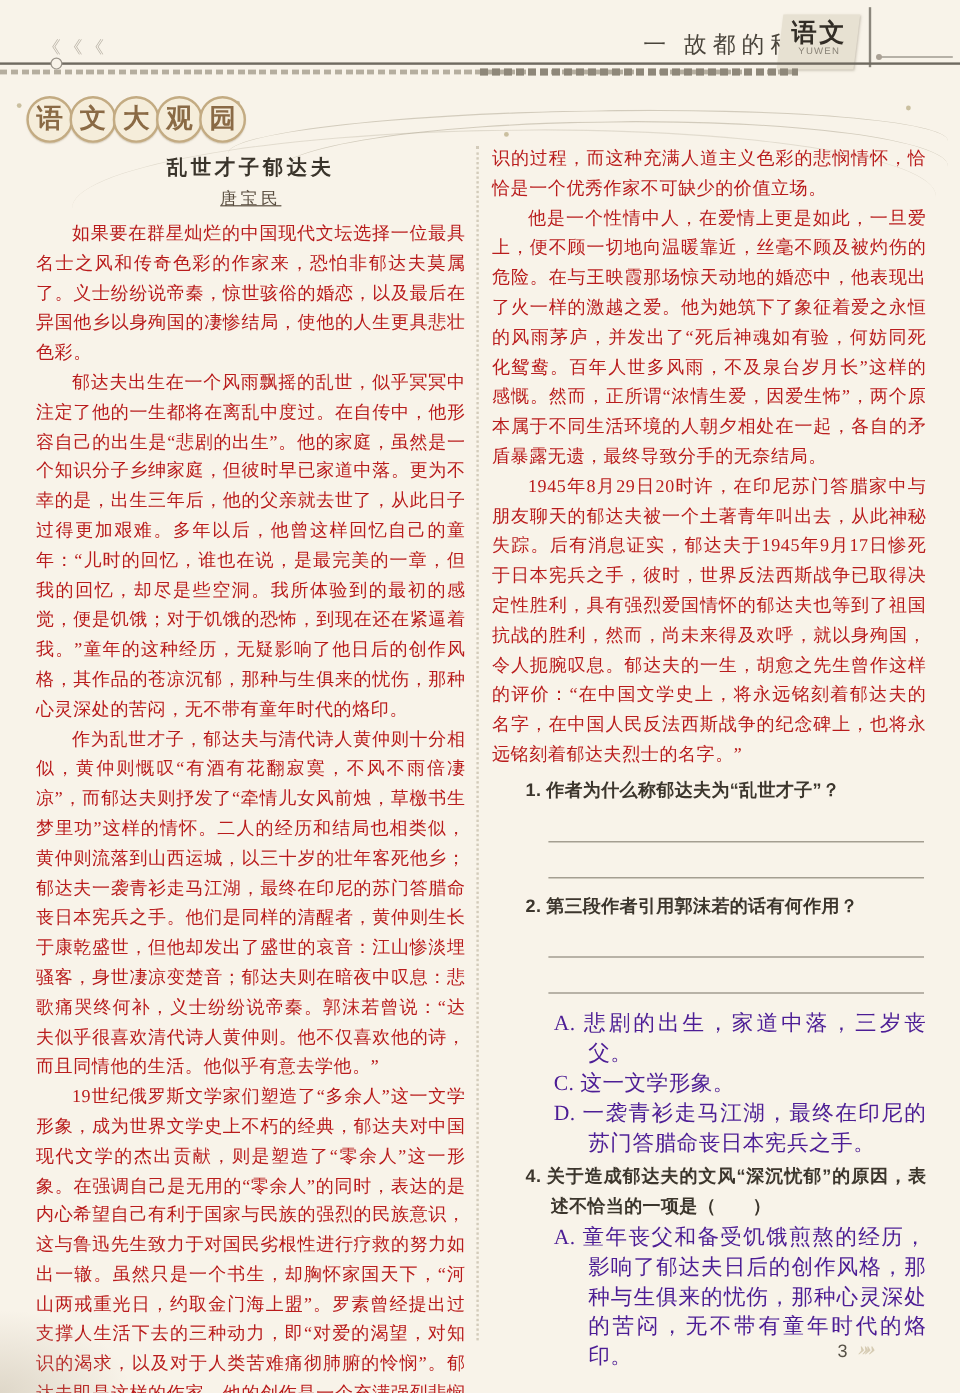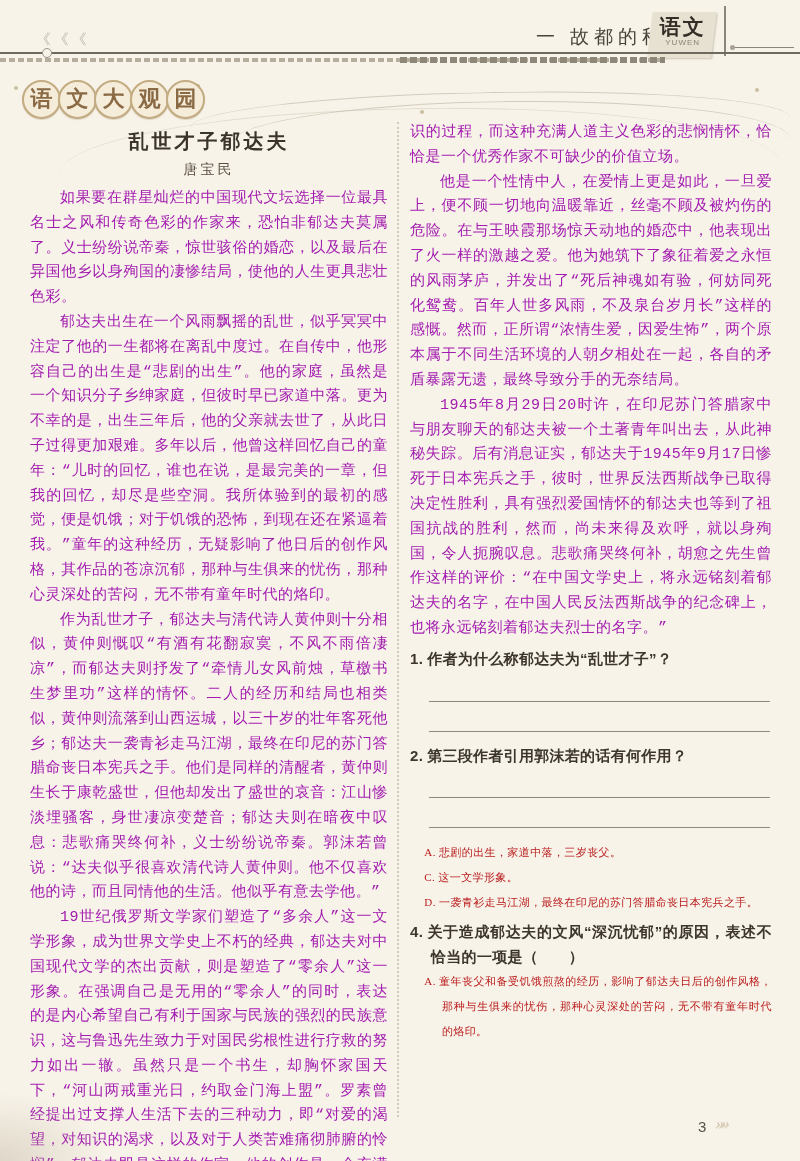--- a/index.html
+++ b/index.html
@@ -37,36 +37,36 @@
     line-height:33px;font-size:22px;margin-right:-3px;box-shadow:0 1px 1px rgba(150,130,95,.3);}
   .star-dot{position:absolute;width:4px;height:4px;background:#cabf9f;border-radius:50%;}
   .arc{position:absolute;border-top:1px solid rgba(165,155,132,.45);border-radius:50%;}
   .arc1{left:190px;top:92px;width:600px;height:60px;transform:rotate(-1deg);}
   .arc2{left:230px;top:101px;width:560px;height:80px;transform:rotate(-.6deg);}
   .arc3{left:60px;top:108px;width:720px;height:120px;transform:rotate(-.8deg);opacity:.6;}
   
   .col-left{position:absolute;left:30px;top:128px;width:358px;}
   .col-right{position:absolute;left:410px;top:121px;width:362px;}
   .divider{position:absolute;left:397px;top:122px;height:995px;border-left:2px dotted #d3cbba;}
-  .article-title{text-align:center;font-size:20px;font-weight:bold;color:#3a342b;
+  .article-title{text-align:center;font-size:17px;font-weight:bold;color:#3a342b;
     letter-spacing:3px;margin:0 0 6px 0;}
-  .article-author{text-align:center;font-size:14px;color:#5a4e40;letter-spacing:3px;margin:0 0 8px 0;}
+  .article-author{text-align:center;font-size:14px;color:#5a4e40;letter-spacing:3px;margin:0 0 8px 0;text-decoration:underline;}
   .para{margin:0;text-indent:2em;text-align:justify;font-size:15px;line-height:24.8px;
-    color:#a21caf;letter-spacing:.5px;font-family:Liberation Mono, monospace;}
+    color:#b91c1c;letter-spacing:.5px;}
   .para.cont{text-indent:0;}
   
   .questions{margin-top:4px;}
-  .question{margin-top:5px;}
+  .question{margin-top:5px;margin-left:28px;}
   .q-head{font-weight:bold;color:#3c362d;font-size:15px;line-height:24.8px;
     text-align:justify;padding-left:1.4em;text-indent:-1.4em;
     font-family:"Liberation Sans","DejaVu Sans",sans-serif;letter-spacing:.3px;}
   .q-num{margin-right:4px;}
   .blank{height:0;border-bottom:1px solid #8f897c;margin:29px 2px 0 1.2em;}
   .blanks{margin-bottom:12px;}
-  .option{font-size:11px;line-height:24.8px;color:#b91c1c;text-align:justify;
+  .option{font-size:18px;line-height:24.8px;color:#4c1d95;text-align:justify;
     margin-left:1.3em;padding-left:1.6em;text-indent:-1.6em;letter-spacing:.4px;}
   
   .page-num{position:absolute;left:698px;top:1118px;font-size:15px;color:#575147;
     font-family:"Liberation Sans",sans-serif;}
   .page-arrows{position:absolute;left:716px;top:1114px;font-size:17px;color:#d6cbb3;
     transform:skewX(-18deg);letter-spacing:-3px;font-weight:bold;}
   .curl{position:absolute;left:0;bottom:0;width:110px;height:70px;
     background:radial-gradient(ellipse at bottom left,rgba(175,163,140,.35),transparent 70%);}
 </style>
 </head>
@@ -116,21 +116,21 @@
         <p class="para">郁达夫出生在一个风雨飘摇的乱世，似乎冥冥中注定了他的一生都将在离乱中度过。在自传中，他形容自己的出生是“悲剧的出生”。他的家庭，虽然是一个知识分子乡绅家庭，但彼时早已家道中落。更为不幸的是，出生三年后，他的父亲就去世了，从此日子过得更加艰难。多年以后，他曾这样回忆自己的童年：“儿时的回忆，谁也在说，是最完美的一章，但我的回忆，却尽是些空洞。我所体验到的最初的感觉，便是饥饿；对于饥饿的恐怖，到现在还在紧逼着我。”童年的这种经历，无疑影响了他日后的创作风格，其作品的苍凉沉郁，那种与生俱来的忧伤，那种心灵深处的苦闷，无不带有童年时代的烙印。</p>
         <p class="para">作为乱世才子，郁达夫与清代诗人黄仲则十分相似，黄仲则慨叹“有酒有花翻寂寞，不风不雨倍凄凉”，而郁达夫则抒发了“牵情儿女风前烛，草檄书生梦里功”这样的情怀。二人的经历和结局也相类似，黄仲则流落到山西运城，以三十岁的壮年客死他乡；郁达夫一袭青衫走马江湖，最终在印尼的苏门答腊命丧日本宪兵之手。他们是同样的清醒者，黄仲则生长于康乾盛世，但他却发出了盛世的哀音：江山惨淡埋骚客，身世凄凉变楚音；郁达夫则在暗夜中叹息：悲歌痛哭终何补，义士纷纷说帝秦。郭沫若曾说：“达夫似乎很喜欢清代诗人黄仲则。他不仅喜欢他的诗，而且同情他的生活。他似乎有意去学他。”</p>
         <p class="para">19世纪俄罗斯文学家们塑造了“多余人”这一文学形象，成为世界文学史上不朽的经典，郁达夫对中国现代文学的杰出贡献，则是塑造了“零余人”这一形象。在强调自己是无用的“零余人”的同时，表达的是内心希望自己有利于国家与民族的强烈的民族意识，这与鲁迅先生致力于对国民劣根性进行疗救的努力如出一辙。虽然只是一个书生，却胸怀家国天下，“河山两戒重光日，约取金门海上盟”。罗素曾经提出过支撑人生活下去的三种动力，即“对爱的渴望，对知识的渴求，以及对于人类苦难痛彻肺腑的怜悯”。郁达夫即是这样的作家，他的创作是一个充满强烈悲悯意</p>
       </div>
   </div>
 
   <div class="col-right">
     <div id="right-paras">
         <p class="para cont">识的过程，而这种充满人道主义色彩的悲悯情怀，恰恰是一个优秀作家不可缺少的价值立场。</p>
         <p class="para">他是一个性情中人，在爱情上更是如此，一旦爱上，便不顾一切地向温暖靠近，丝毫不顾及被灼伤的危险。在与王映霞那场惊天动地的婚恋中，他表现出了火一样的激越之爱。他为她筑下了象征着爱之永恒的风雨茅庐，并发出了“死后神魂如有验，何妨同死化鸳鸯。百年人世多风雨，不及泉台岁月长”这样的感慨。然而，正所谓“浓情生爱，因爱生怖”，两个原本属于不同生活环境的人朝夕相处在一起，各自的矛盾暴露无遗，最终导致分手的无奈结局。</p>
-        <p class="para">1945年8月29日20时许，在印尼苏门答腊家中与朋友聊天的郁达夫被一个土著青年叫出去，从此神秘失踪。后有消息证实，郁达夫于1945年9月17日惨死于日本宪兵之手，彼时，世界反法西斯战争已取得决定性胜利，具有强烈爱国情怀的郁达夫也等到了祖国抗战的胜利，然而，尚未来得及欢呼，就以身殉国，令人扼腕叹息。悲歌痛哭终何补，胡愈之先生曾作这样的评价：“在中国文学史上，将永远铭刻着郁达夫的名字，在中国人民反法西斯战争的纪念碑上，也将永远铭刻着郁达夫烈士的名字。”</p>
+        <p class="para">1945年8月29日20时许，在印尼苏门答腊家中与朋友聊天的郁达夫被一个土著青年叫出去，从此神秘失踪。后有消息证实，郁达夫于1945年9月17日惨死于日本宪兵之手，彼时，世界反法西斯战争已取得决定性胜利，具有强烈爱国情怀的郁达夫也等到了祖国抗战的胜利，然而，尚未来得及欢呼，就以身殉国，令人扼腕叹息。郁达夫的一生，胡愈之先生曾作这样的评价：“在中国文学史上，将永远铭刻着郁达夫的名字，在中国人民反法西斯战争的纪念碑上，也将永远铭刻着郁达夫烈士的名字。”</p>
       </div>
     <div class="questions" id="questions">
         <div class="question">
           <div class="q-head"><span class="q-num">1.</span>作者为什么称郁达夫为“乱世才子”？</div>
           <div class="blanks">
             <div class="blank"></div>
             <div class="blank"></div>
           </div>
         </div>
         <div class="question">

